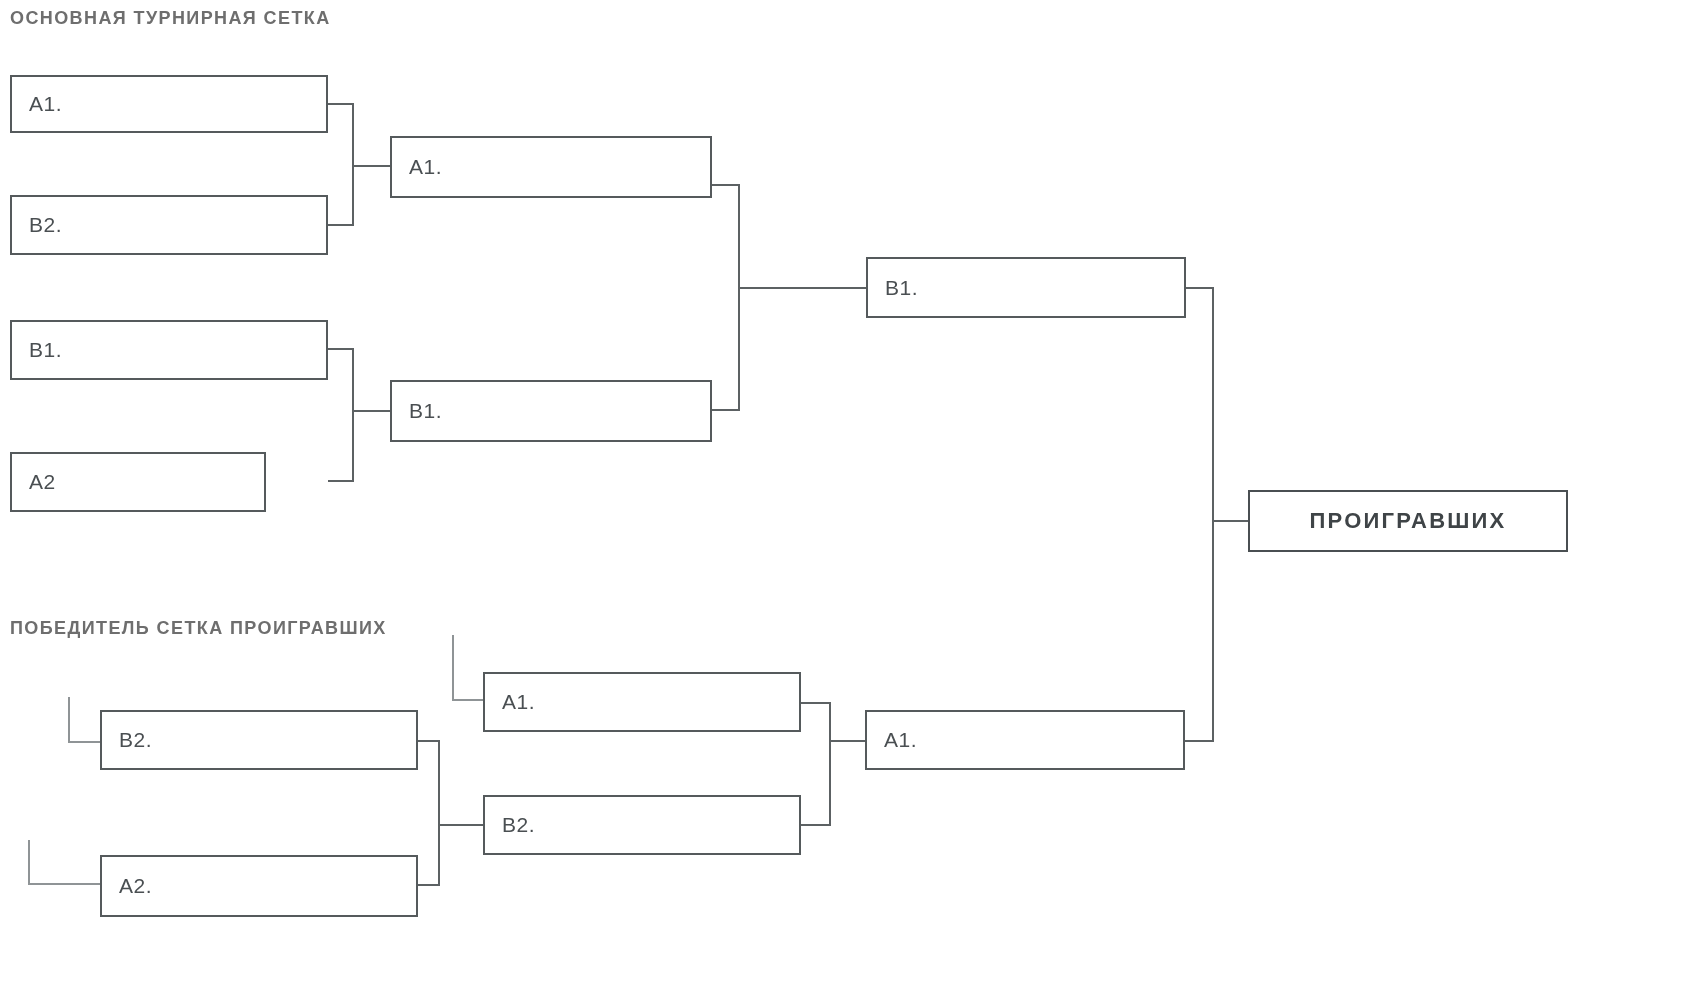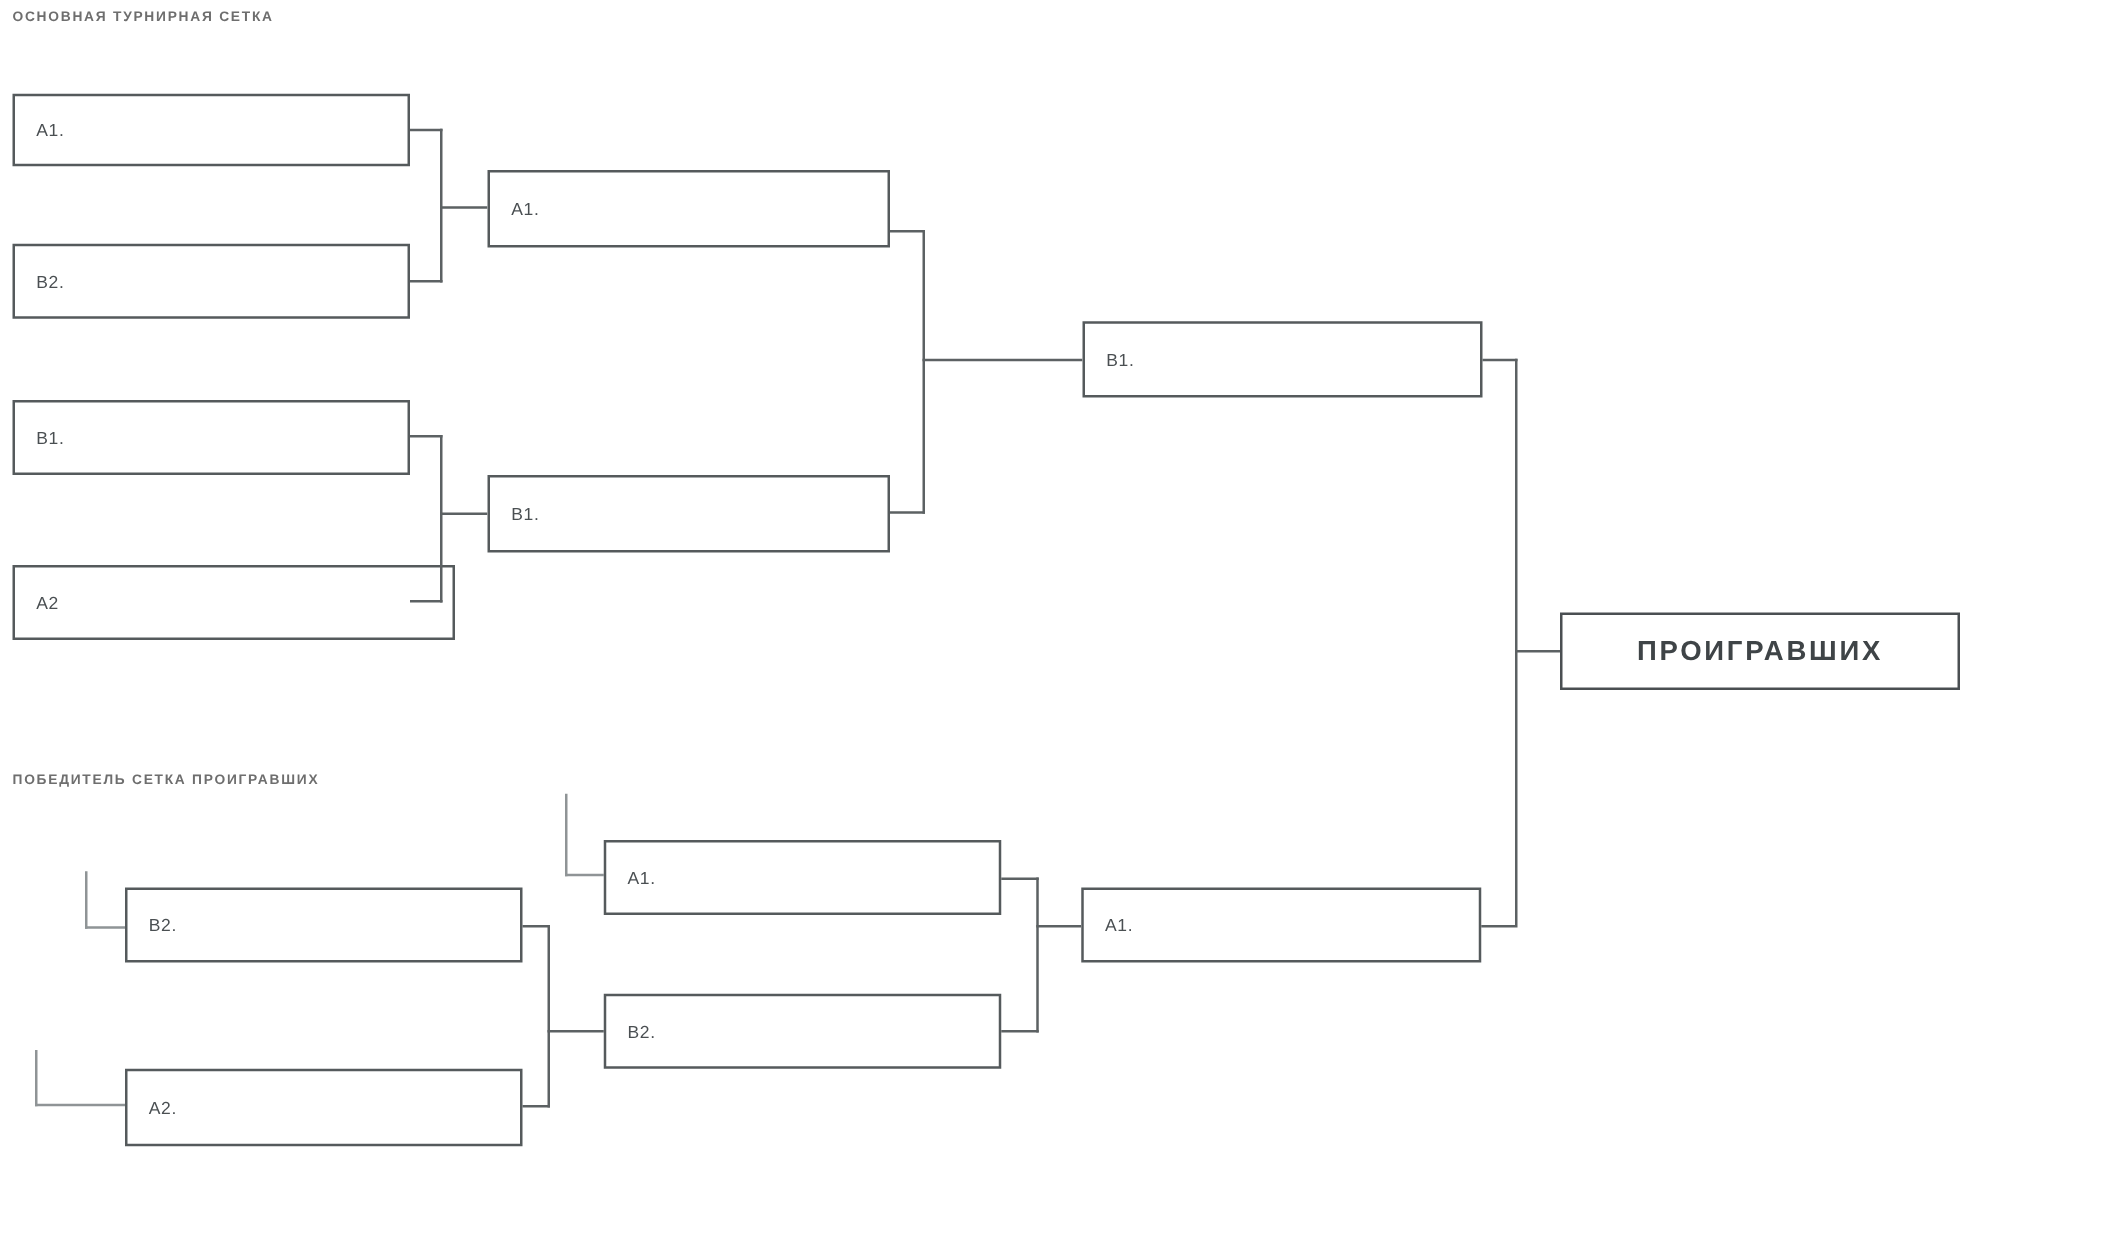--- a/index.html
+++ b/index.html
@@ -13,37 +13,37 @@
   #stage {
     position: relative;
     width: 1694px;
     height: 998px;
     background: #ffffff;
     overflow: hidden;
   }
   .section-title {
     position: absolute;
     font-family: "Liberation Sans", sans-serif;
-    font-size: 11px;
+    font-size: 18px;
     font-weight: bold;
     letter-spacing: 1.4px;
     color: #6e6e6e;
     white-space: nowrap;
   }
   .node {
     position: absolute;
     box-sizing: border-box;
     border: 2px solid #555a5c;
     background: #ffffff;
     display: flex;
     align-items: center;
   }
   .node .node-label {
     font-family: "Liberation Sans", sans-serif;
-    font-size: 14px;
+    font-size: 21px;
     color: #4a4f52;
     padding-left: 17px;
     letter-spacing: 0.5px;
     white-space: nowrap;
   }
   .node.winner {
     border: 2px solid #4a4f52;
   }
   .node.winner .node-label {
     font-size: 22px;
@@ -81,21 +81,21 @@
   </div>
 
   <div class="node" style="left:10px; top:195px; width:318px; height:60px;">
     <span class="node-label">B2.</span>
   </div>
 
   <div class="node" style="left:10px; top:320px; width:318px; height:60px;">
     <span class="node-label">B1.</span>
   </div>
 
-  <div class="node" style="left:10px; top:452px; width:354px; height:60px;">
+  <div class="node" style="left:10px; top:452px; width:256px; height:60px;">
     <span class="node-label">A2</span>
   </div>
 
   <div class="conn h" style="left:328px; top:103px; width:26px;"></div>
   <div class="conn h" style="left:328px; top:224px; width:26px;"></div>
   <div class="conn v" style="left:352px; top:103px; height:123px;"></div>
   <div class="conn h" style="left:352px; top:165px; width:38px;"></div>
 
   <div class="conn h" style="left:328px; top:348px; width:26px;"></div>
   <div class="conn h" style="left:328px; top:480px; width:26px;"></div>

